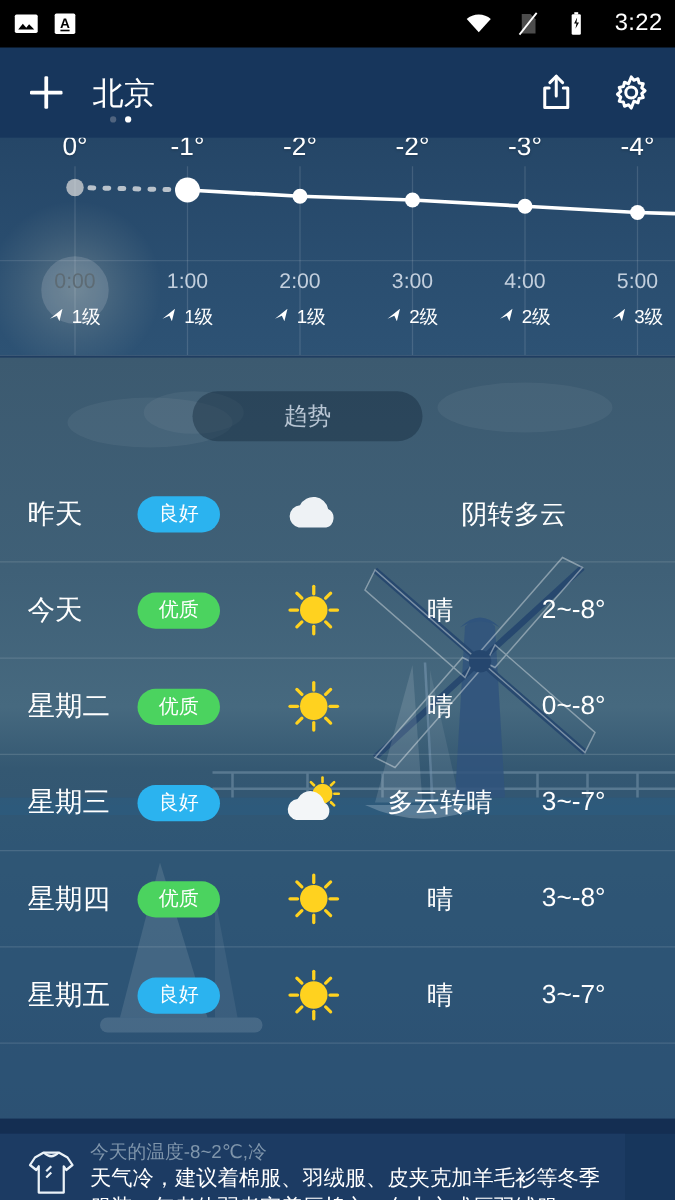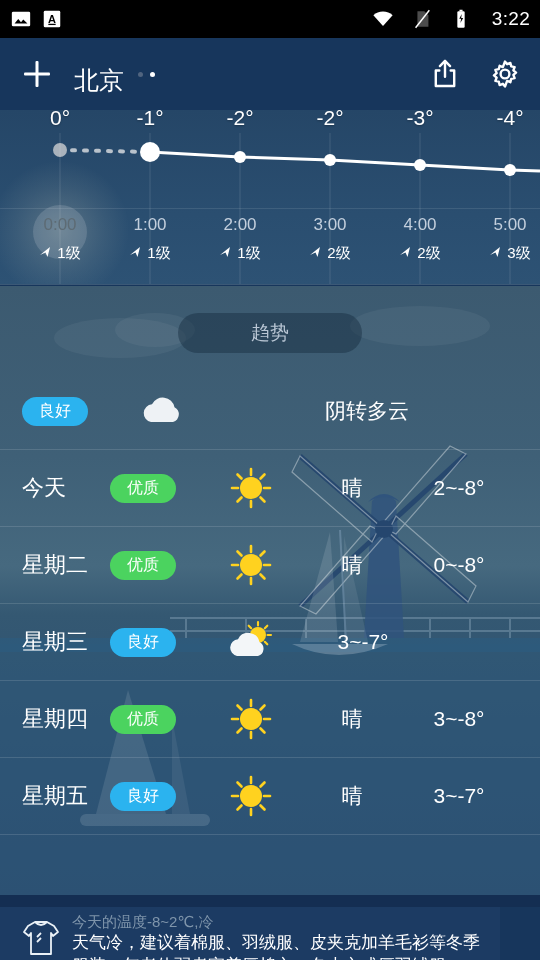--- a/index.html
+++ b/index.html
@@ -27,21 +27,21 @@
     background:#17365c; display:flex; align-items:center; padding:0 18px;
     z-index:40;
   }
   .plus{ width:38px; height:38px; position:relative; flex:0 0 auto; margin-right:18px; }
   .plus:before,.plus:after{
     content:""; position:absolute; background:#fff; border-radius:1px;
   }
   .plus:before{ left:50%; top:6px; width:3px; height:26px; transform:translateX(-50%); }
   .plus:after{ top:50%; left:6px; height:3px; width:26px; transform:translateY(-50%); }
 
-  .city-wrap{ display:flex; flex-direction:row; align-items:flex-start;margin-top:12px; }
+  .city-wrap{ display:flex; flex-direction:column; align-items:flex-start;margin-top:12px; }
   .city{ color:#fff; font-size:25px; line-height:1.05; }
   .dots{ display:flex; gap:7px; margin-top:5px; margin-left:14px; }
   .dot{ width:5px; height:5px; border-radius:50%; background:#50647f; }
   .dot.on{ background:#ffffff; }
 
   .appbar-actions{ margin-left:auto; display:flex; align-items:center; gap:26px; }
   .act{ width:34px; height:34px; }
 
   
   .chart-card{
@@ -93,21 +93,21 @@
   .list-card{
     position:absolute; top:286px; left:0; width:540px; height:609px;
     background:linear-gradient(180deg,#3c5a70 0%,#3f6077 28%,#46697f 46%,#345872 54%,#2d5174 78%,#2a4c70 100%);
     overflow:hidden; z-index:10;
   }
   .scenery{ position:absolute; inset:0; pointer-events:none; }
 
   
   .toggle-row{
     position:absolute; top:27px; left:0; width:492px;
-    display:flex; justify-content:center; z-index:6;margin-left:24px;
+    display:flex; justify-content:center; z-index:6;
   }
   .toggle{
     display:flex; background:rgba(20,40,60,.42); border-radius:22px;
     padding:3px; width:184px; height:40px;
   }
   .seg{
     flex:1; display:flex; align-items:center; justify-content:center;
     border-radius:20px; font-size:19px; color:#b9c6d4;
   }
   .seg.active{ background:rgba(255,255,255,.30); color:#fff; }
@@ -341,20 +341,21 @@
 
   <div class="toggle-row">
     <div class="toggle">
       <div class="seg">趋势</div>
     </div>
   </div>
 
   <div class="rows">
 
     <div class="row">
+      <div class="c-day">昨天</div>
       <div class="c-aqi">
         <span class="badge" style="background:#2bb3ef">良好</span>
       </div>
       <div class="c-icon">
         <svg width="52" height="40" viewBox="0 0 52 40">
           <path d="M14 31 a9 9 0 0 1 1 -17.8 a12 12 0 0 1 22.5 3 a8 8 0 0 1 -1.5 14.8 z" fill="#eef2f5"></path>
         </svg>
       </div>
       <div class="c-cond">阴转多云</div>
     </div>
@@ -418,20 +419,21 @@
           <g stroke="#ffd21f" stroke-width="2.1" stroke-linecap="round">
             <line x1="33" y1="2" x2="33" y2="5.5"></line>
               <line x1="46" y1="15" x2="42.5" y2="15"></line>
             <line x1="42.3" y1="5.7" x2="39.8" y2="8.2"></line>
               <line x1="23.7" y1="5.7" x2="26.2" y2="8.2"></line>
             <line x1="42.3" y1="24.3" x2="39.8" y2="21.8"></line>
           </g>
           <path d="M12 36 a8.5 8.5 0 0 1 1 -16.8 a11.5 11.5 0 0 1 21.5 2.8 a7.6 7.6 0 0 1 -1.5 14 z" fill="#f3f6f8"></path>
         </svg>
       </div>
+      <div class="c-cond">多云转晴</div>
       <div class="c-temp">3~-7°</div>
     </div>
 
     <div class="row">
       <div class="c-day">星期四</div>
       <div class="c-aqi">
         <span class="badge" style="background:#4bd35f">优质</span>
       </div>
       <div class="c-icon">
         <svg width="46" height="46" viewBox="0 0 46 46">

